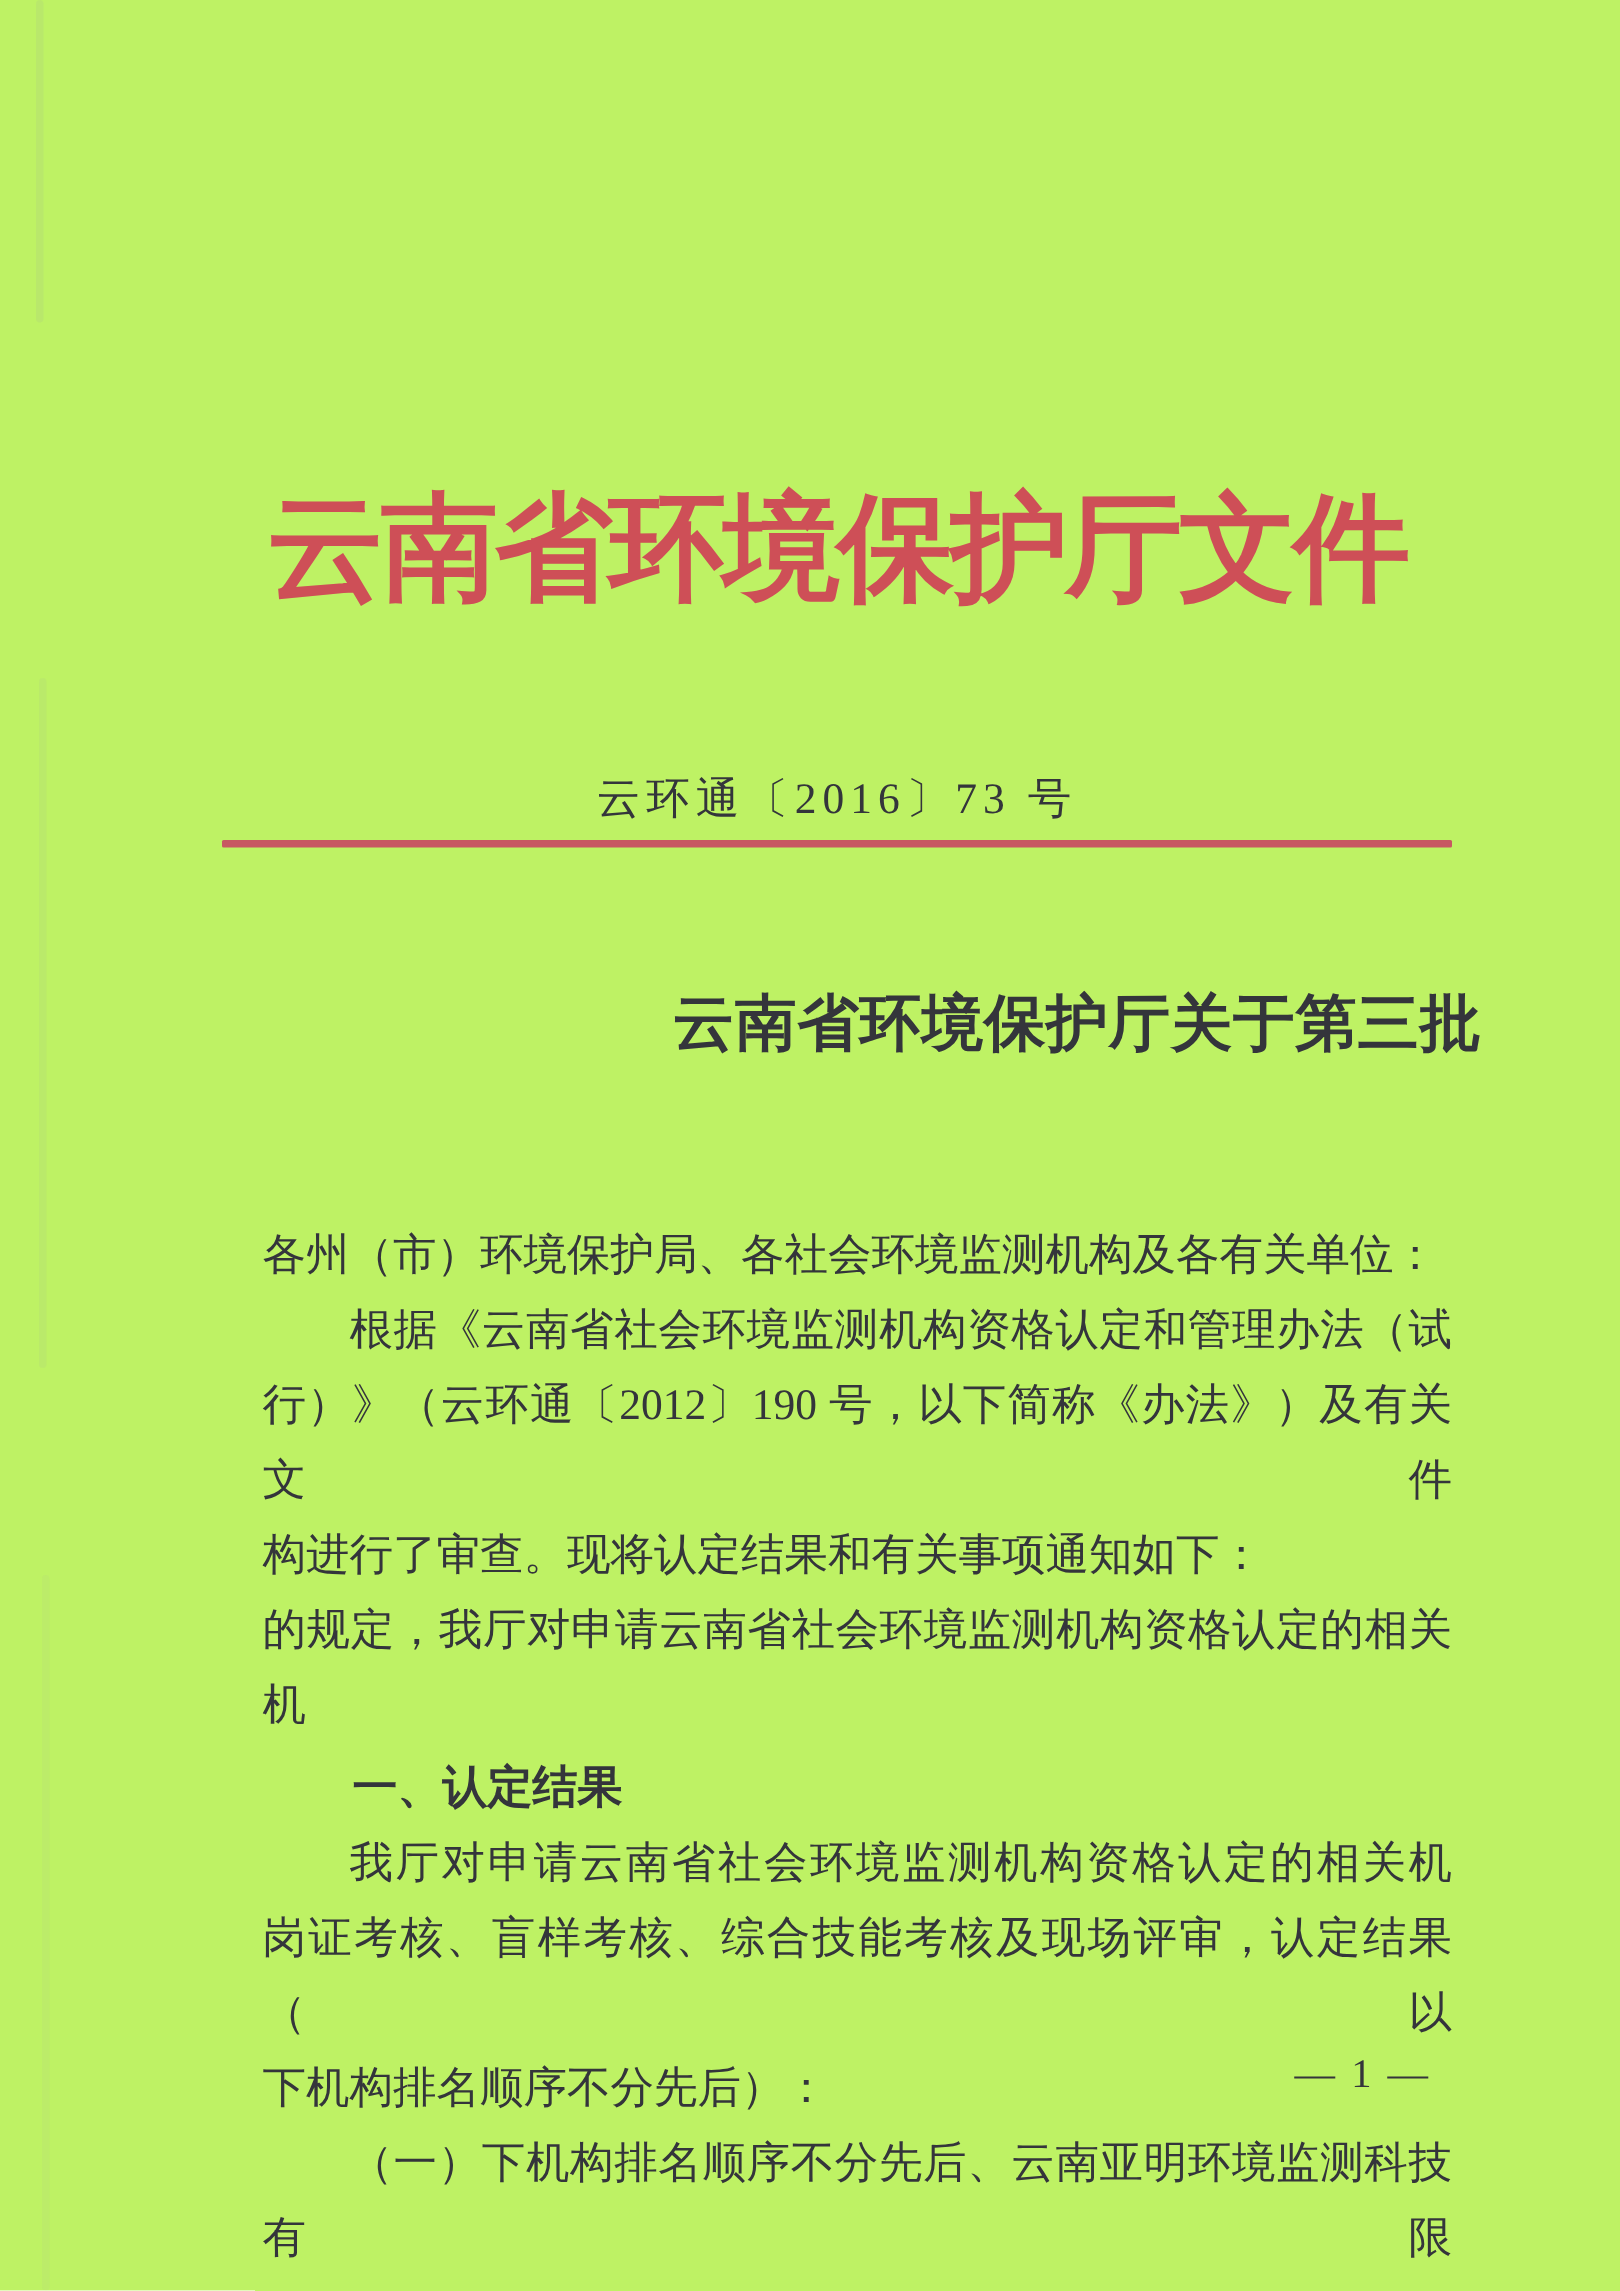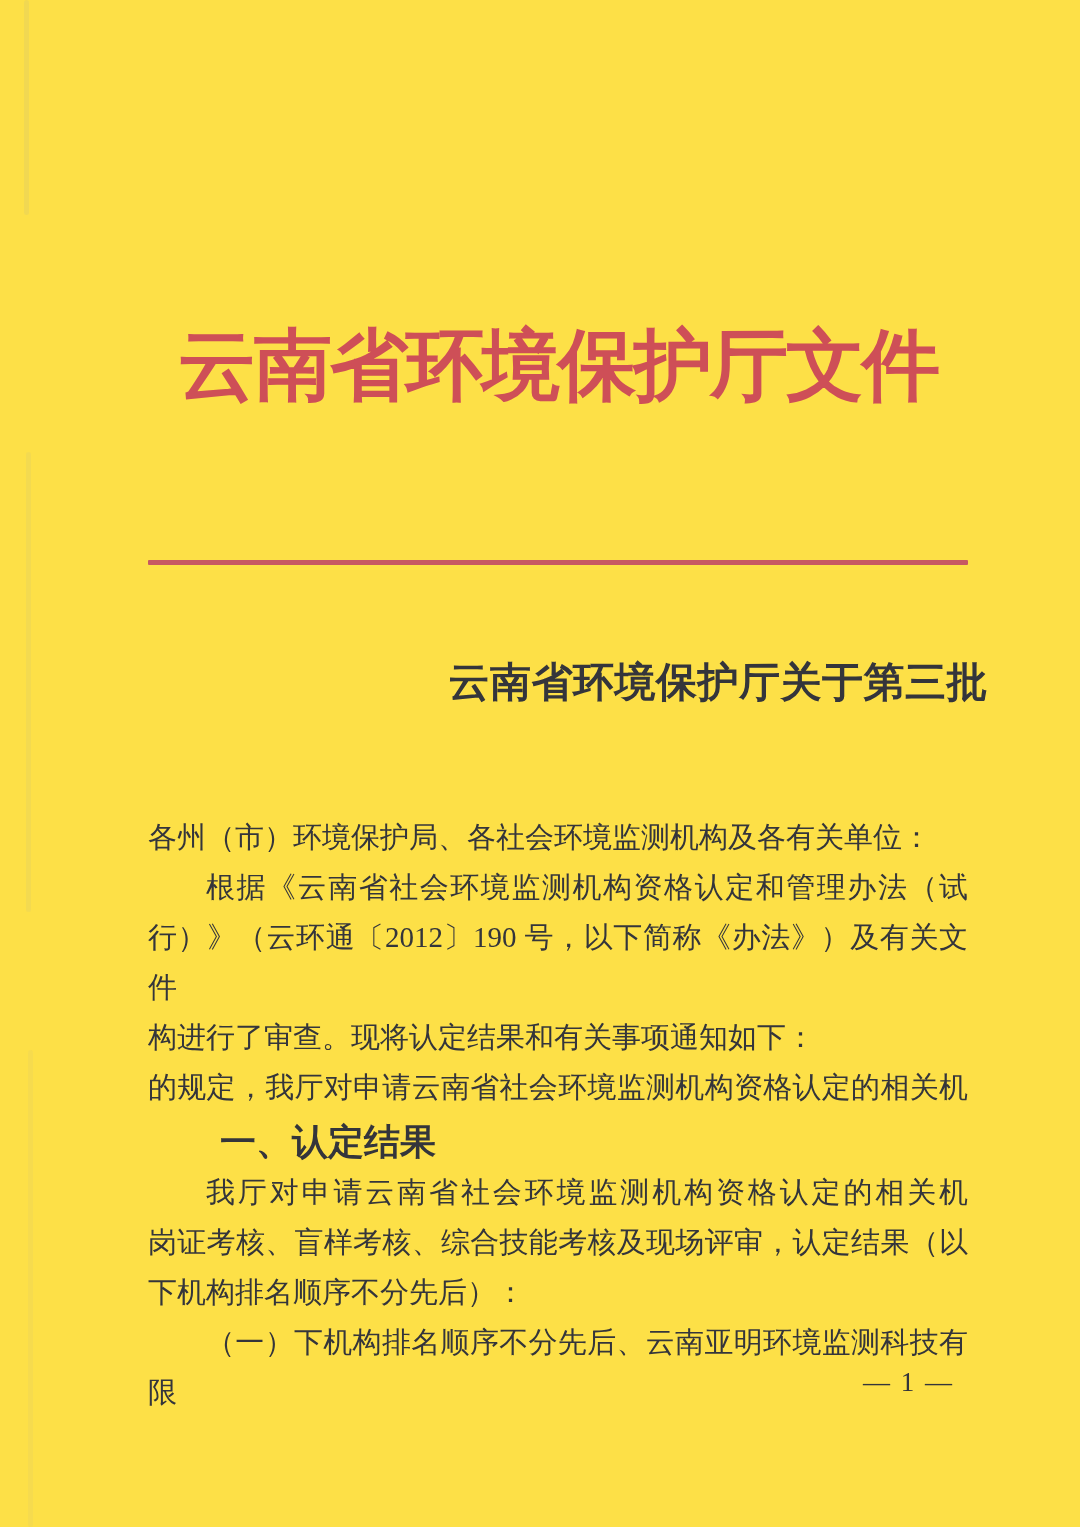--- a/index.html
+++ b/index.html
@@ -4,21 +4,21 @@
 <style>
   html, body {
     margin: 0;
     padding: 0;
     background: #ffffff;
   }
   .page {
     position: relative;
     width: 1080px;
     height: 1527px;
-    background: #fde047;
+    background: #bef264;
     overflow: hidden;
     font-family: "Liberation Serif", "DejaVu Serif", serif;
   }
   
   .scan-streak {
     position: absolute;
     width: 5px;
     background: rgba(160,162,168,0.12);
     border-radius: 3px;
     pointer-events: none;
@@ -82,33 +82,34 @@
     left: 148px;
     width: 820px;
     top: 812px;
     font-size: 29px;
     line-height: 50px;
     color: var(--text-dark, #34353b);
   }
   .line {
     overflow: hidden;
     white-space: nowrap;
+    margin-left: 27px;
   }
   .indent { text-indent: 2em; }
   .just {
     white-space: normal;
     text-align: justify;
     text-align-last: justify;
     text-justify: inter-character;
   }
   .heading {
     font-weight: 700;
     margin-top: 5px;
     font-family: "Liberation Sans", "DejaVu Sans", sans-serif;
-    font-size: 36px;
+    font-size: 30px;
   }
 
   .page-number {
     position: absolute;
     left: 148px;
     width: 820px;
     top: 1364px;
     text-align: right;
     padding-right: 14px;
     box-sizing: border-box;
@@ -123,20 +124,21 @@
 <body>
 
 <div class="page">
 
   <div class="scan-streak streak-a"></div>
   <div class="scan-streak streak-b"></div>
   <div class="scan-streak streak-c"></div>
 
   <div class="agency-header">云南省环境保护厅文件</div>
 
+  <div class="doc-number">云环通〔2016〕73 号</div>
 
   <div class="red-rule"></div>
 
   <div class="doc-title">
     <div>云南省环境保护厅关于第三批</div>
   </div>
 
   <div class="doc-body">
     <div class="line">各州（市）环境保护局、各社会环境监测机构及各有关单位：</div>
     <div class="line indent just">根据《云南省社会环境监测机构资格认定和管理办法（试</div>

